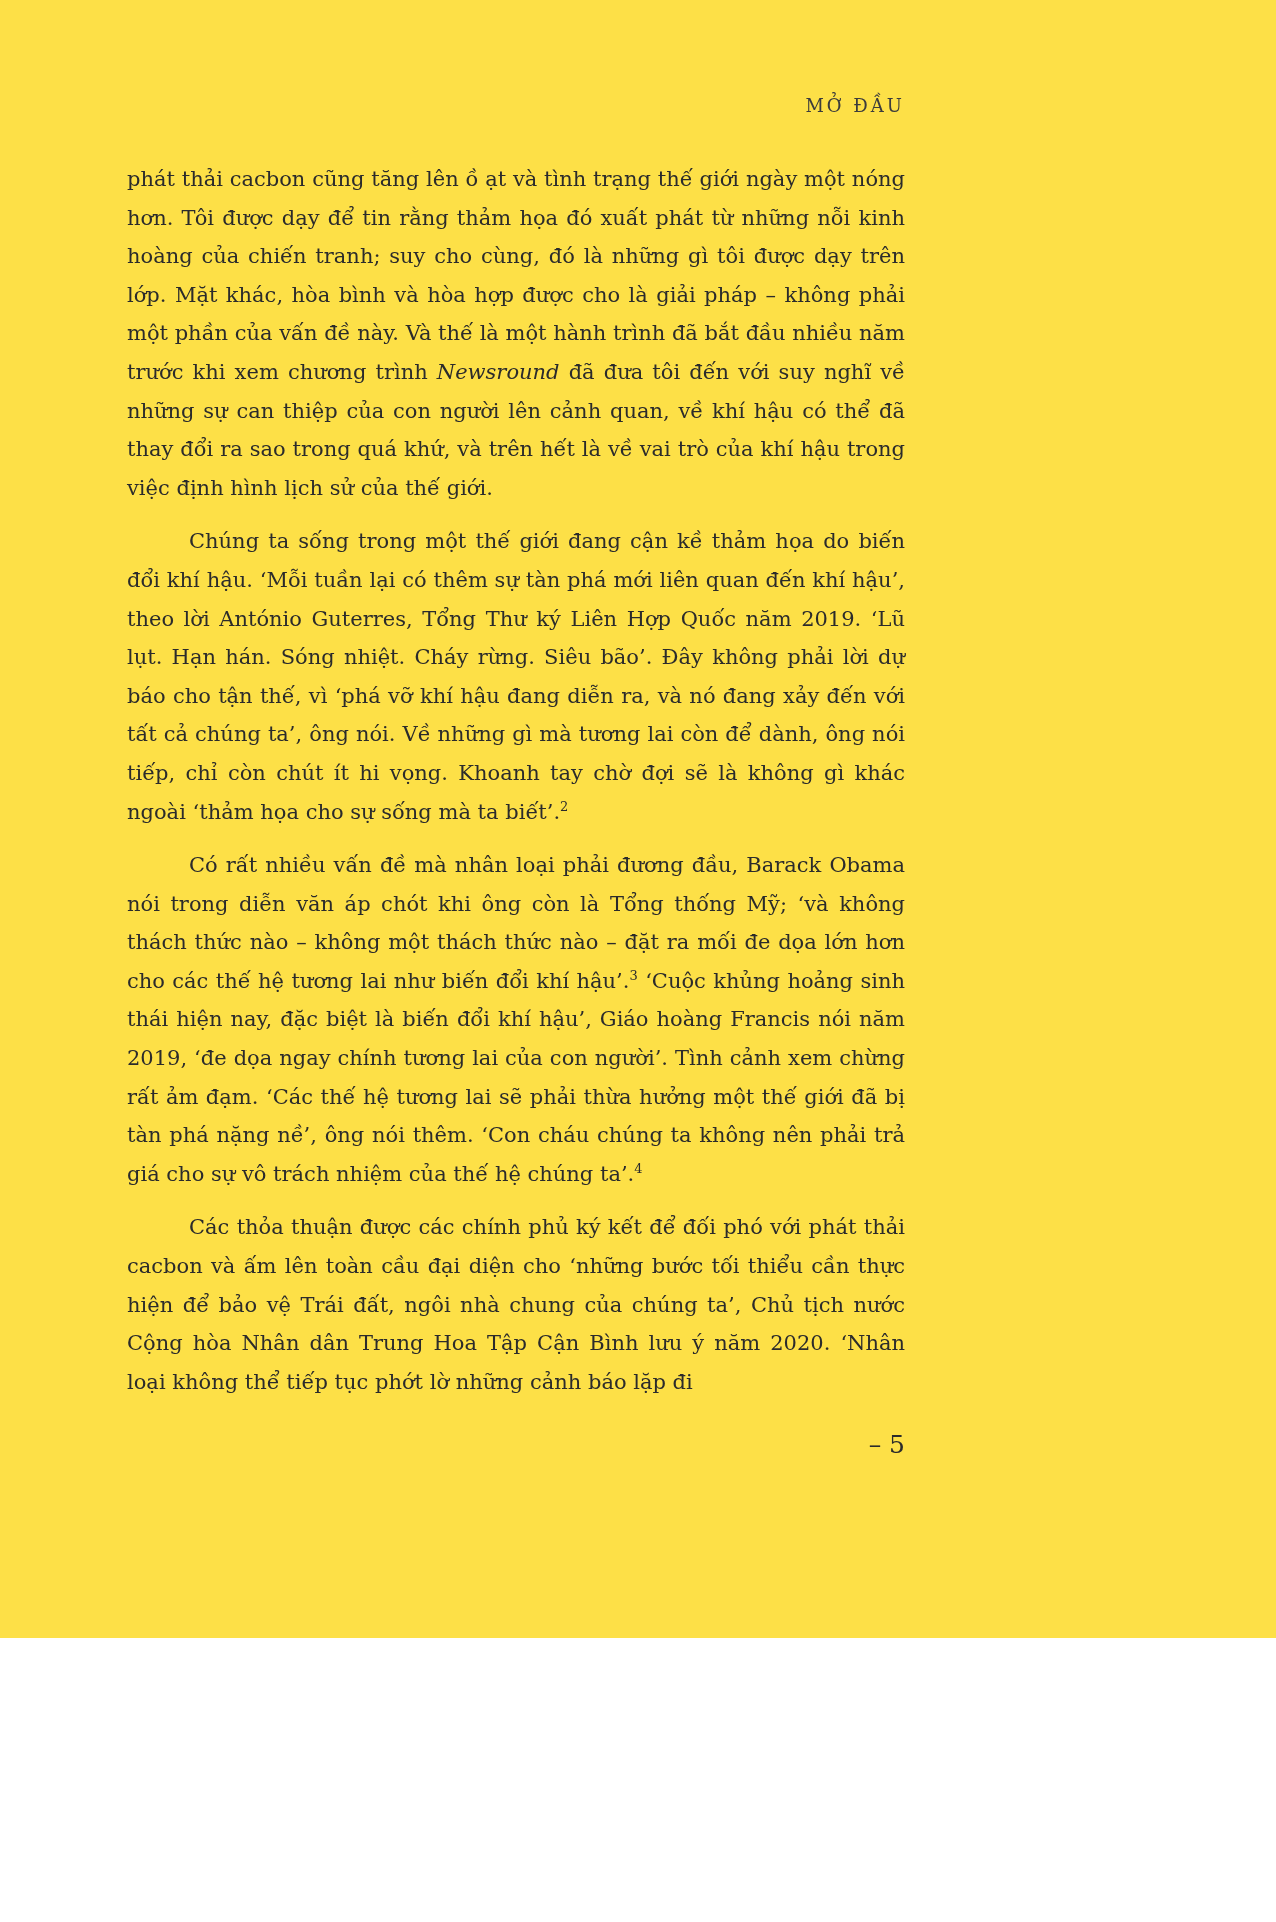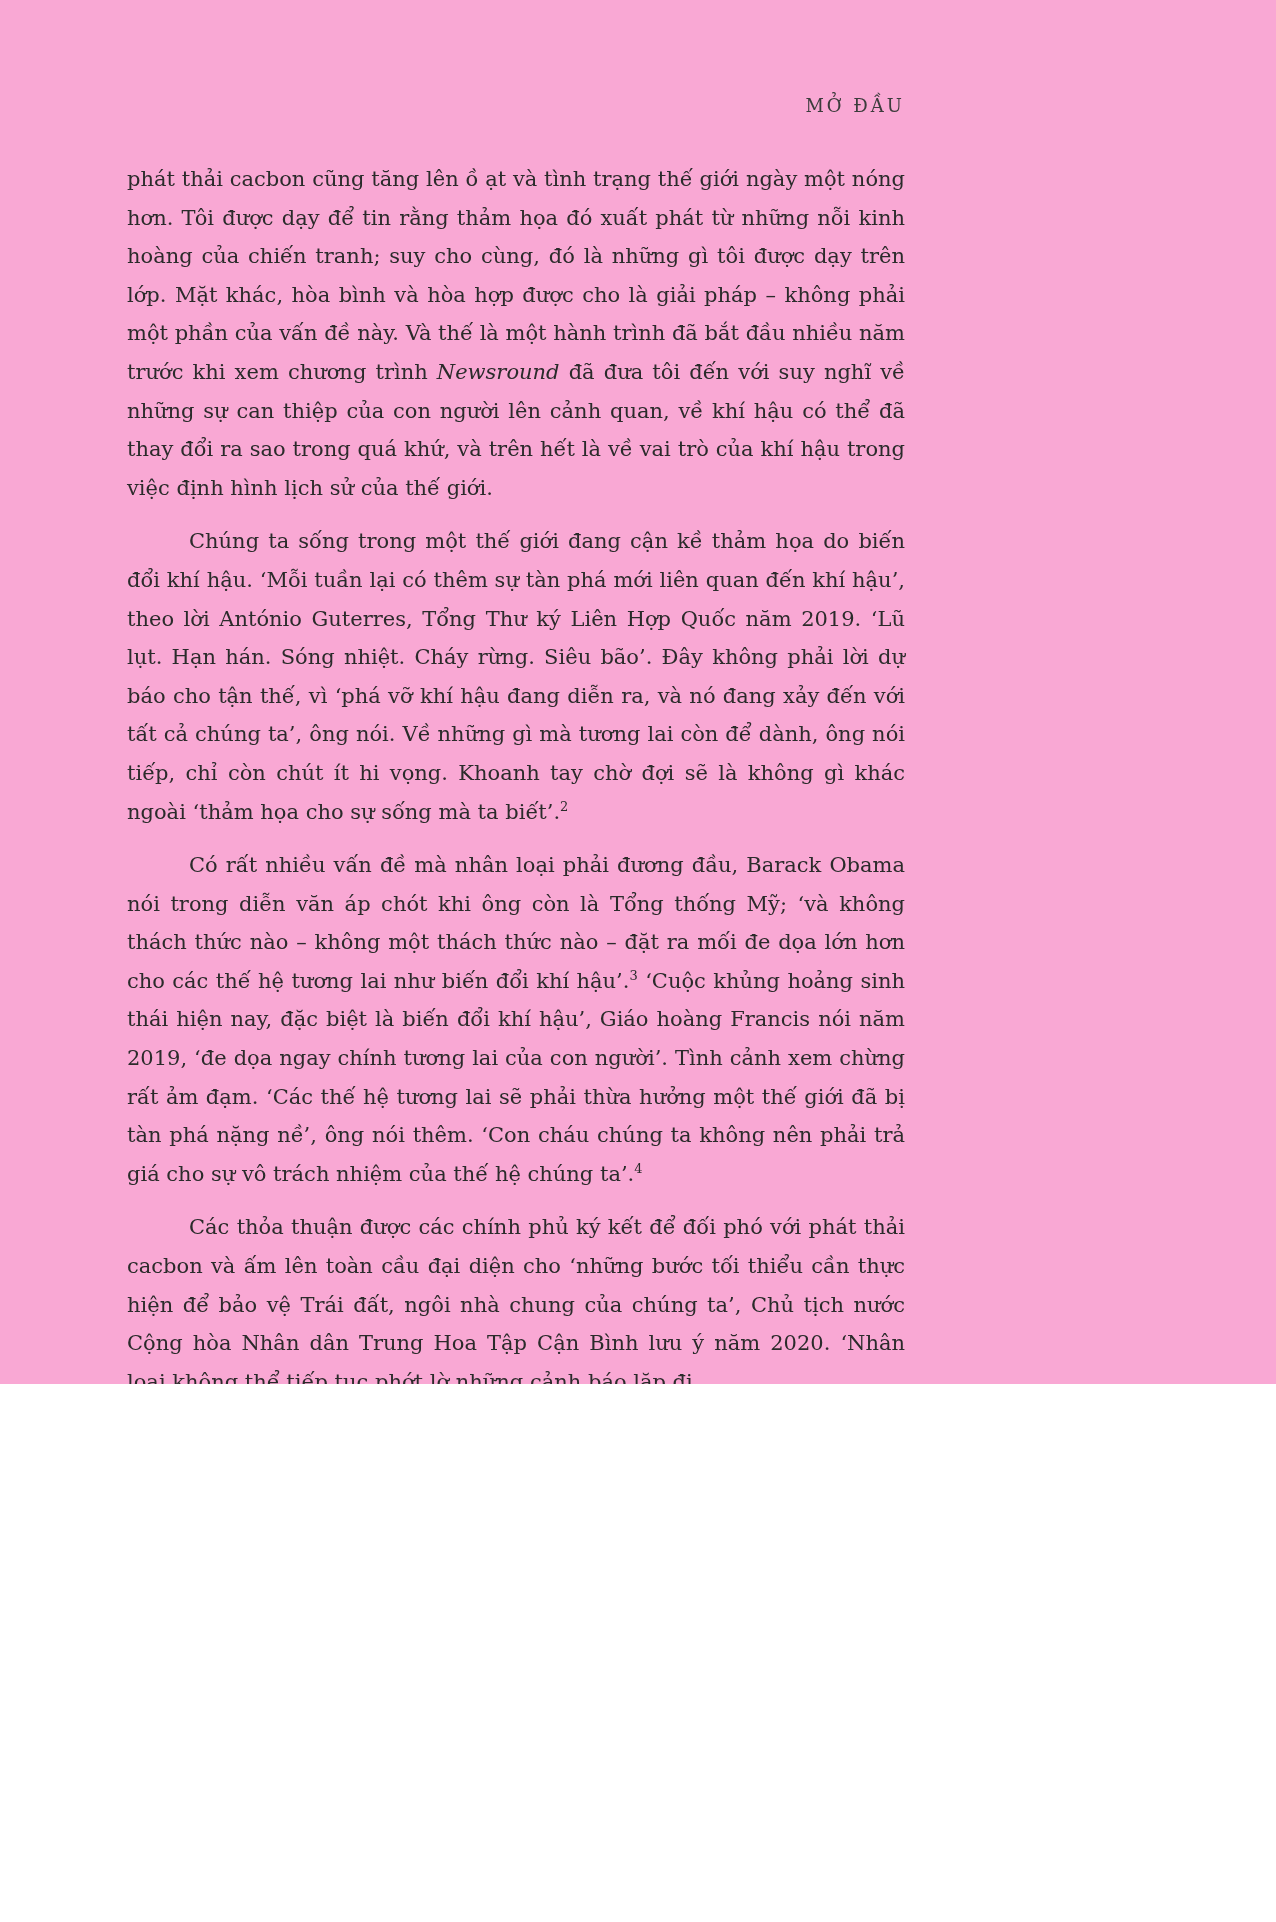--- a/index.html
+++ b/index.html
@@ -3,22 +3,22 @@
 <meta charset="utf-8">
 <style>
   html, body {
     margin: 0;
     padding: 0;
     background: #ffffff;
   }
   .page {
     position: relative;
     width: 1276px;
-    height: 1384px;
-    background: #f9a8d4;
+    height: 1638px;
+    background: #fde047;
     font-family: "DejaVu Serif", "Liberation Serif", serif;
     color: #2b2b2b;
     overflow: hidden;
   }
   .running-head {
     position: absolute;
     top: 95px;
     left: 127px;
     width: 778px;
     text-align: right;

